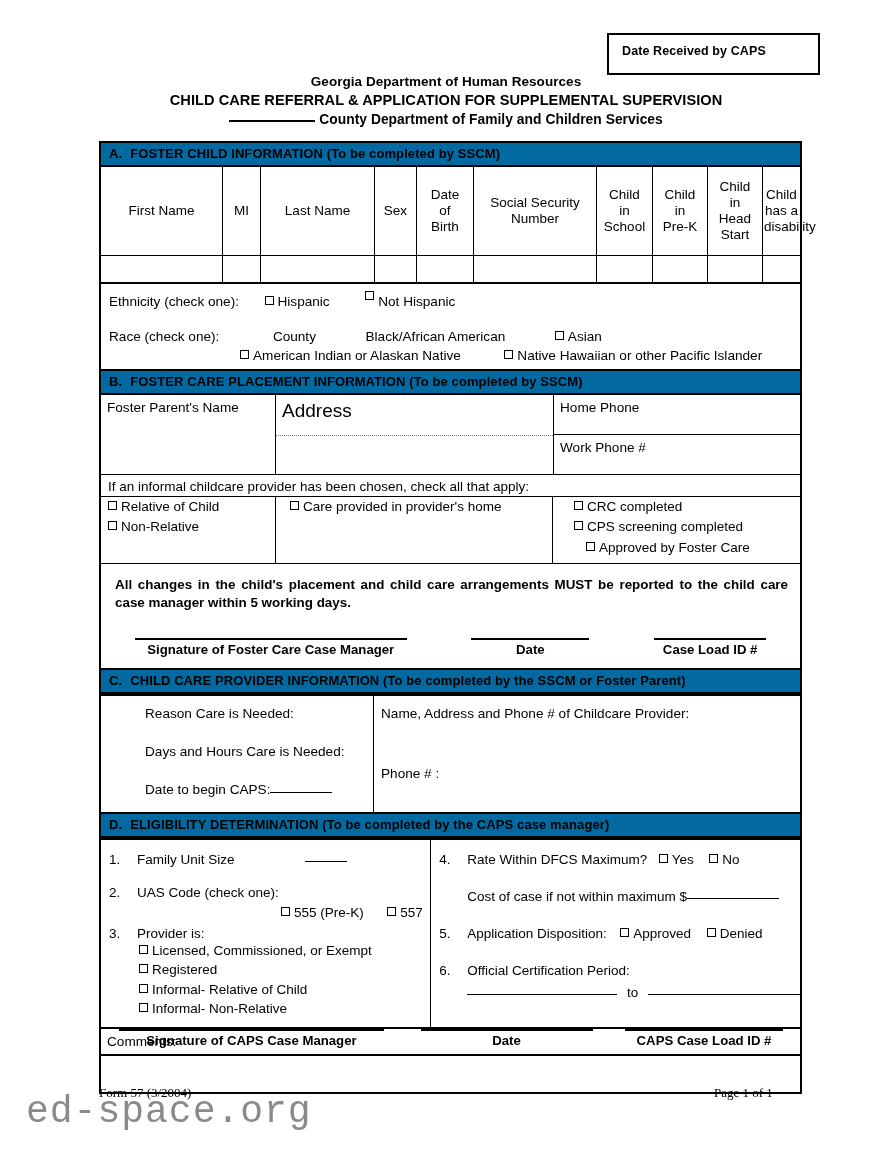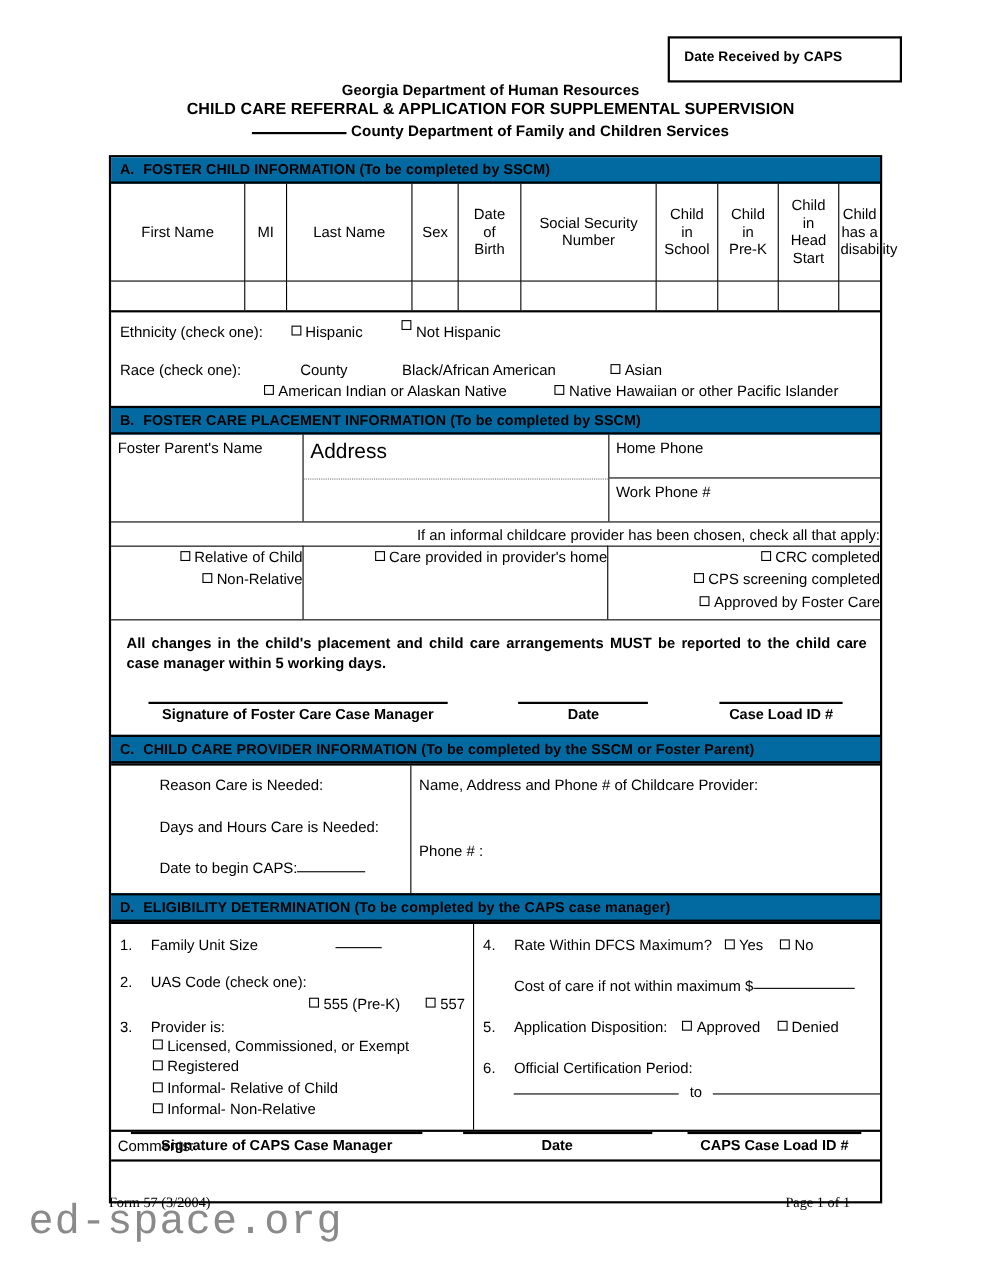--- a/index.html
+++ b/index.html
@@ -153,21 +153,20 @@
     padding: 5px 0 0 6px;
     height: 40px;
     box-sizing: border-box;
   }
   .pl-phone-cell.top { border-bottom: 1px solid #000; }
   .pl-phone-cell.bot { height: 39px; }
 
   .informal {
     border-top: 1px solid #000;
     font-size: 13.5px;
-    text-align: right;
   }
   .informal-title { padding: 4px 0 2px 7px; }
   .informal-cols { display: flex; }
   .informal-cols .col {
     box-sizing: border-box;
     padding: 0 0 5px 7px;
   }
   .informal-cols .col.c1 { width: 175px; border-right: 1px solid #000; border-top: 1px solid #000; }
   .informal-cols .col.c2 { width: 277px; border-right: 1px solid #000; border-top: 1px solid #000; }
   .informal-cols .col.c3 { flex: 1; border-top: 1px solid #000; }
@@ -560,21 +559,21 @@
 
     <div class="elig-right">
       <div>
         <span class="num">4.</span><span class="q">Rate Within DFCS Maximum?</span>
         <span style="display:inline-block;width:4px"></span>
         <span class="cb"></span><span>Yes</span>
         <span style="display:inline-block;width:8px"></span>
         <span class="cb"></span><span>No</span>
       </div>
       <div class="r-sub">
-        <span>Cost of care if not within maximum  $</span><span class="money-blank"></span>
+        <span>Cost of case if not within maximum  $</span><span class="money-blank"></span>
       </div>
       <div class="r-q">
         <span class="num">5.</span><span class="q">Application Disposition:</span>
         <span style="display:inline-block;width:6px"></span>
         <span class="cb"></span><span>Approved</span>
         <span style="display:inline-block;width:8px"></span>
         <span class="cb"></span><span>Denied</span>
       </div>
       <div class="r-q">
         <span class="num">6.</span><span class="q">Official Certification Period:</span>

